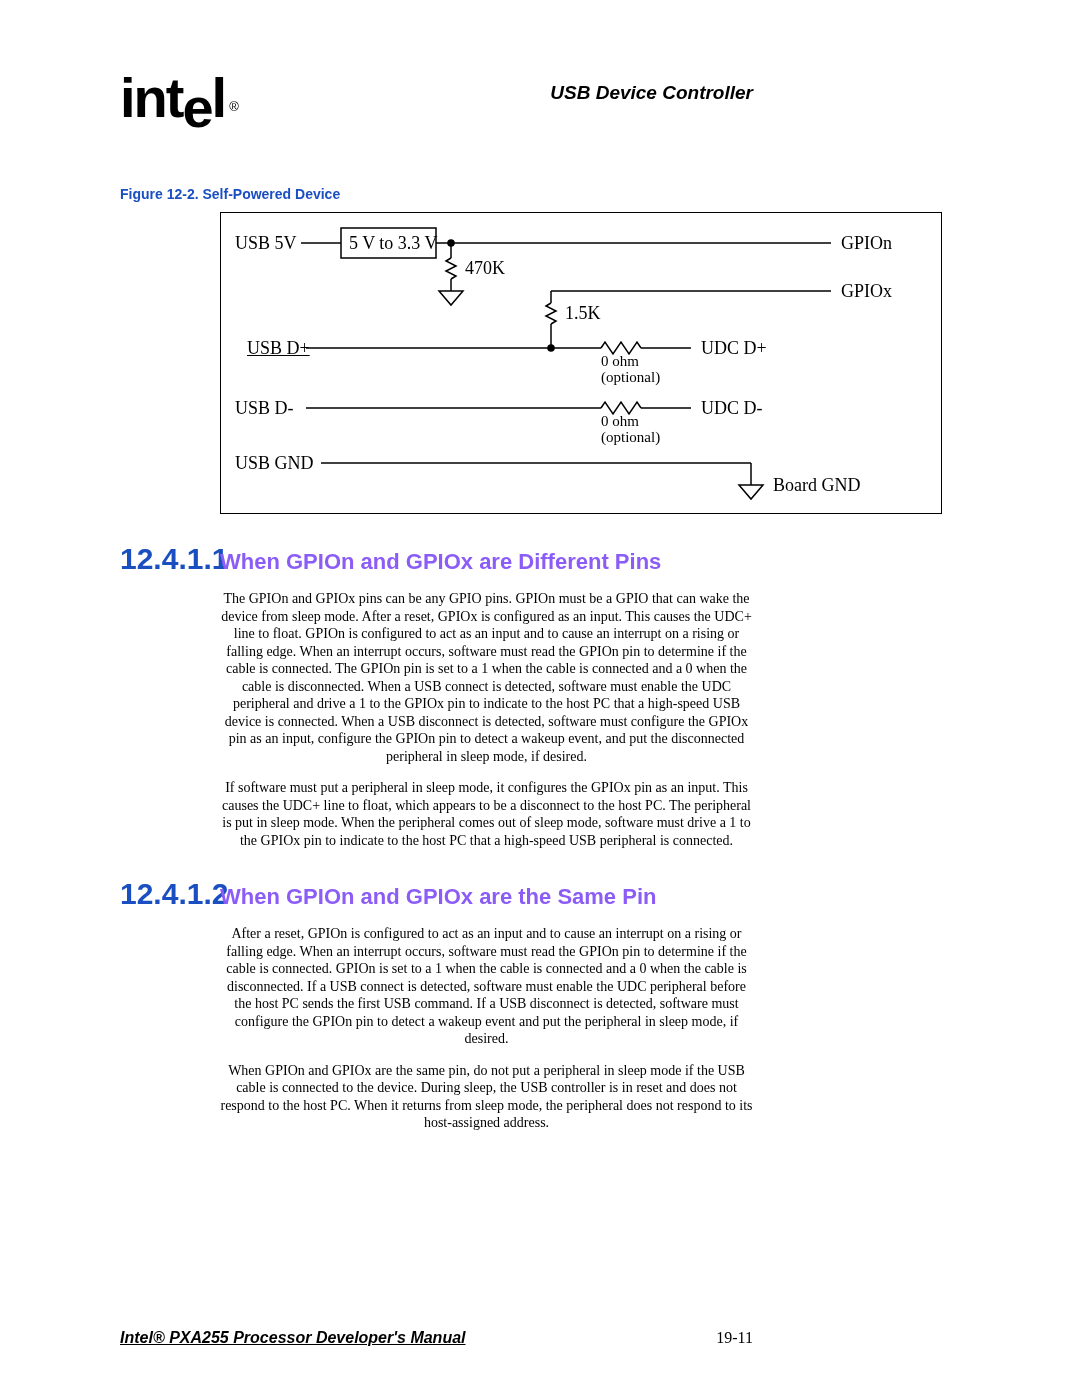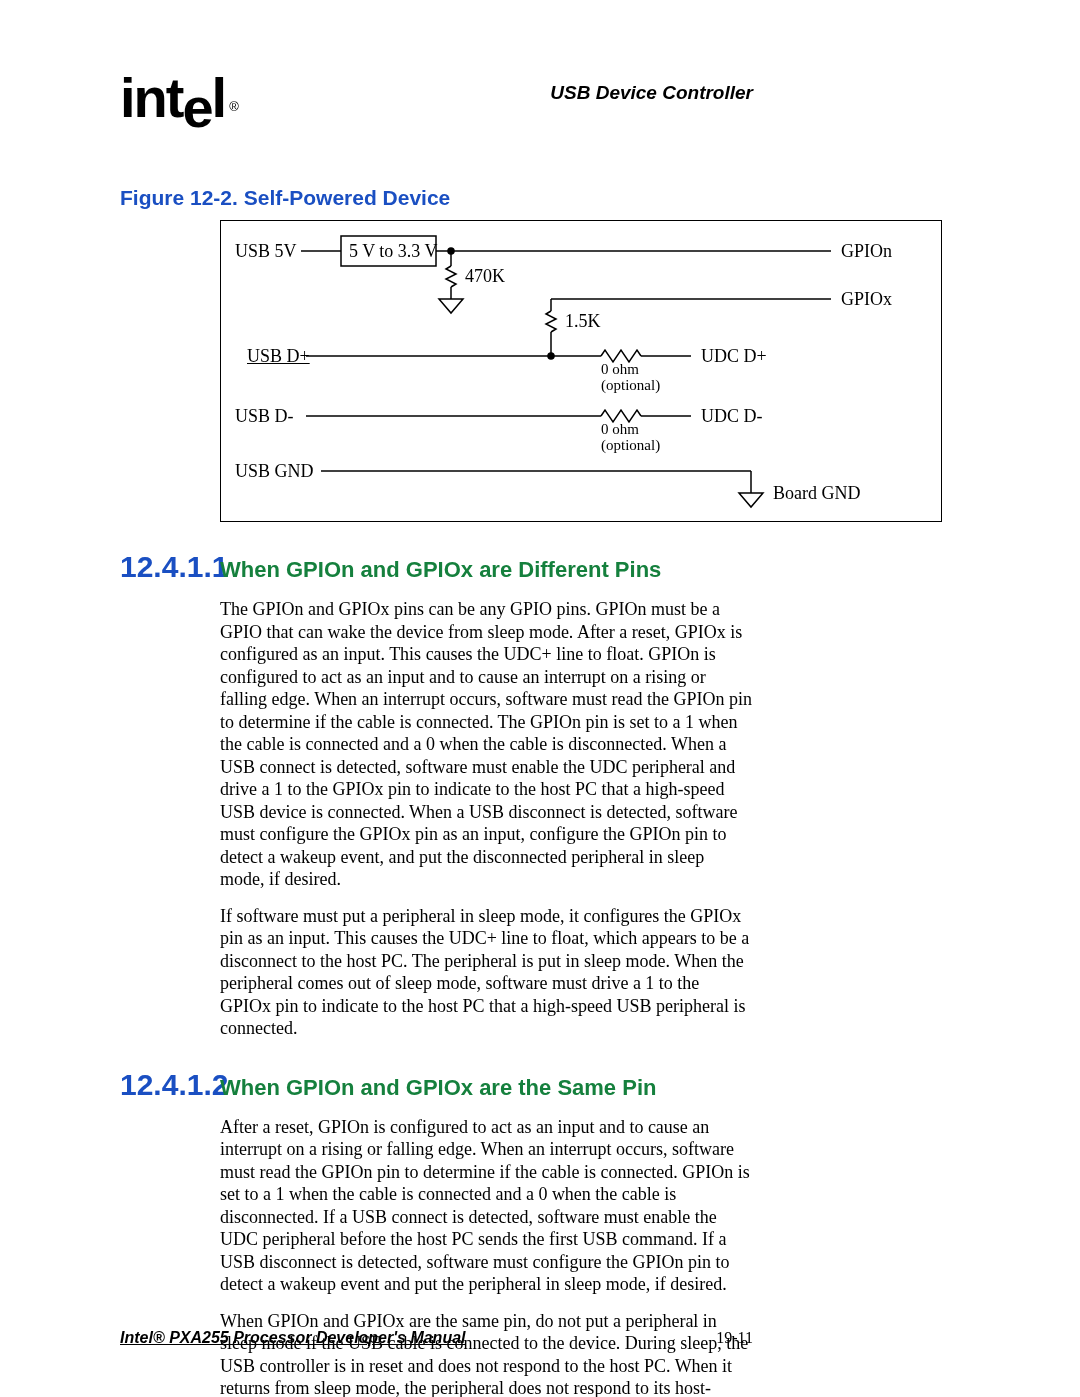--- a/index.html
+++ b/index.html
@@ -45,21 +45,21 @@
     font-weight: bold;
     font-style: italic;
     font-size: 19px;
     margin-top: 12px;
     text-align: right;
   }
   .figure-caption {
     font-family: Arial, Helvetica, sans-serif;
     font-weight: bold;
     color: #1a4fc2;
-    font-size: 21px;
+    font-size: 14px;
     margin-top: 60px;
     margin-bottom: 10px;
   }
   .figure-box {
     margin-left: 100px;
     width: 720px;
     height: 300px;
     position: relative;
     border: 1.5px solid #000;
   }
@@ -78,29 +78,29 @@
     font-family: Arial, Helvetica, sans-serif;
     font-weight: bold;
     color: #1a4fc2;
     font-size: 30px;
     width: 100px;
     flex-shrink: 0;
   }
   .section-title {
     font-family: Arial, Helvetica, sans-serif;
     font-weight: bold;
-    color: #15803d;
+    color: #8b5cf6;
     font-size: 22px;
   }
   .body-para {
     margin-left: 100px;
-    font-size: 18px;
+    font-size: 14px;
     line-height: 1.25;
     margin-top: 14px;
-    text-align: left;
+    text-align: center;
   }
   .footer {
     position: absolute;
     bottom: 50px;
     left: 120px;
     right: 115px;
     display: flex;
     justify-content: space-between;
     font-size: 16px;
   }

